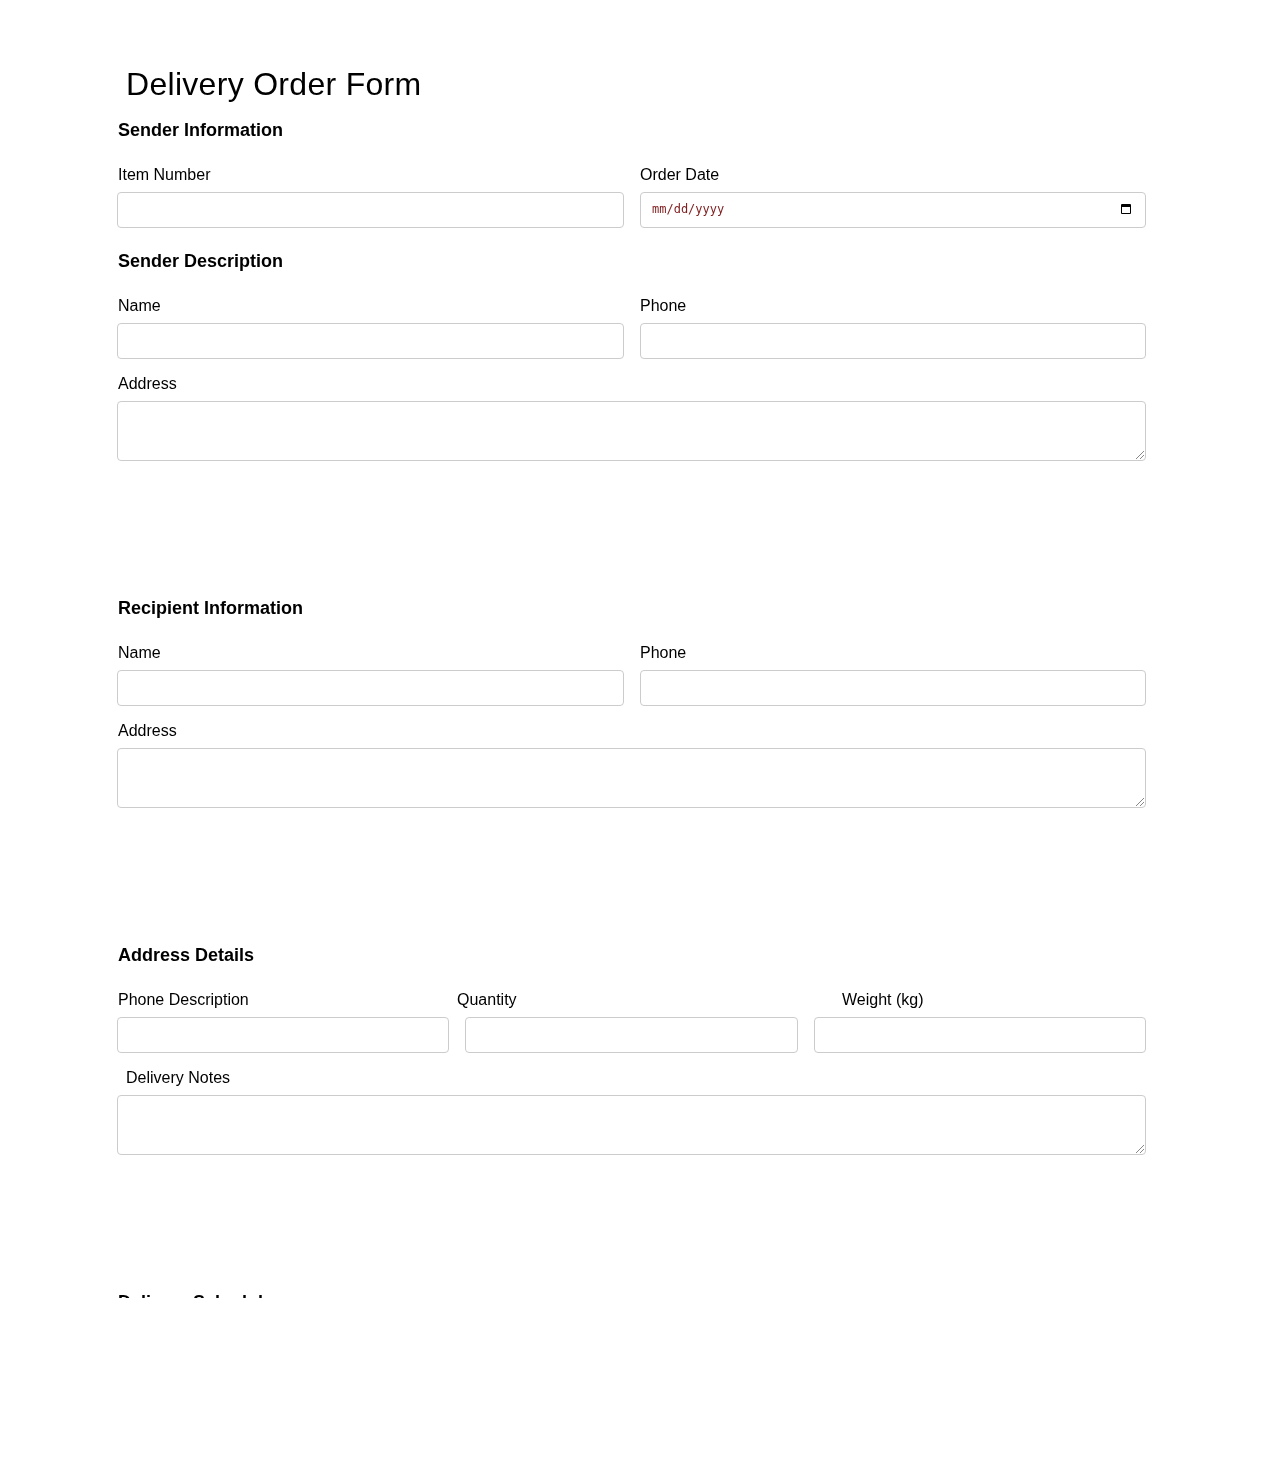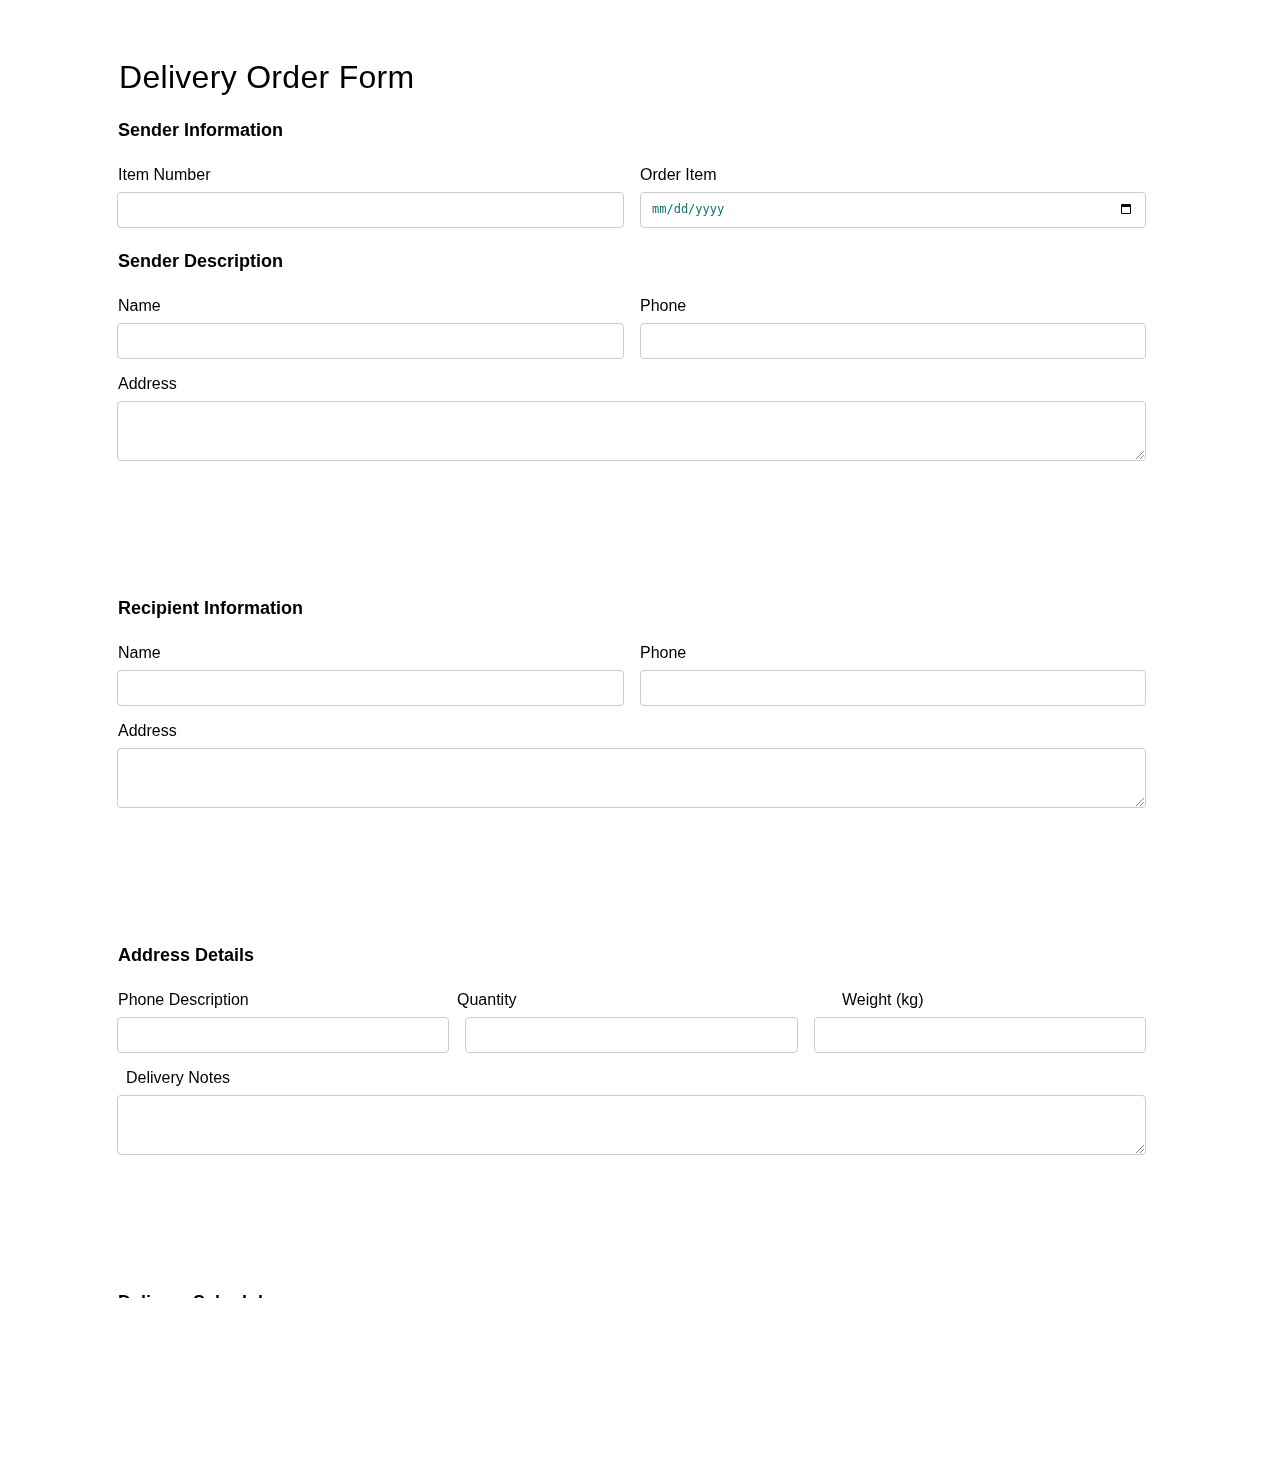--- a/index.html
+++ b/index.html
@@ -1,42 +1,42 @@
 <!DOCTYPE html>
 <html><head>
 <meta charset="utf-8">
 <style>
   html, body { margin: 0; padding: 0; background: #ffffff; }
   body { width: 1263px; height: 1478px; position: relative; overflow: hidden; font-family: "Liberation Sans", sans-serif; color: #000; }
   .viewport { position: absolute; left: 0; top: 0; width: 1263px; height: 1298px; overflow: hidden; }
   .container { position: absolute; left: 117px; top: 0; width: 1029px; }
-  h1 { font-size: 32px; font-weight: normal; margin: 1px; position: absolute; top: 58px; left: 1px; letter-spacing: 0.3px; }
+  h1 { font-size: 32px; font-weight: normal; margin: 8px; position: absolute; top: 58px; left: 1px; letter-spacing: 0.3px; }
   .section { position: absolute; left: 0; width: 1029px; }
   .section h2 { font-size: 18px; font-weight: bold; margin: 0; position: absolute; top: 0; left: 1px; }
   .label { font-size: 16px; position: absolute; left: 1px; }
   .field { position: absolute; box-sizing: border-box; border: 1px solid #cccccc; border-radius: 4px; background: #fff; height: 36px; }
   .textarea { height: 60px; }
   .grip { position: absolute; right: 1px; bottom: 1px; width: 8px; height: 8px;
     background: linear-gradient(135deg, transparent 0 45%, #888 45% 52%, transparent 52% 70%, #888 70% 77%, transparent 77%); }
-  .date-text { position: absolute; left: 11px; top: 9px; font-family: "DejaVu Sans Mono", monospace; font-size: 12px; color: #0f766e; }
+  .date-text { position: absolute; left: 11px; top: 9px; font-family: "DejaVu Sans Mono", monospace; font-size: 12px; color: #7f1d1d; }
   .cal-icon { position: absolute; right: 14px; top: 11px; width: 10px; height: 10px; box-sizing: border-box; border: 1.5px solid #000; border-top-width: 3px; border-radius: 1px; }
 </style>
 </head>
 <body>
 
 <div class="viewport">
 <div class="container">
 
   <h1>Delivery Order Form</h1>
 
   <div class="section" style="top:120px;">
     <h2>Sender Information</h2>
     <div class="label" style="top:46px;">Item Number</div>
     <div class="field" style="top:72px; left:0; width:507px;"></div>
-    <div class="label" style="top:46px; left:523px;">Order Item</div>
+    <div class="label" style="top:46px; left:523px;">Order Date</div>
     <div class="field" style="top:72px; left:523px; width:506px;">
       <span class="date-text">mm/dd/yyyy</span>
       <span class="cal-icon"></span>
     </div>
   </div>
 
   <div class="section" style="top:251px;">
     <h2>Sender Description</h2>
     <div class="label" style="top:46px;">Name</div>
     <div class="field" style="top:72px; left:0; width:507px;"></div>

